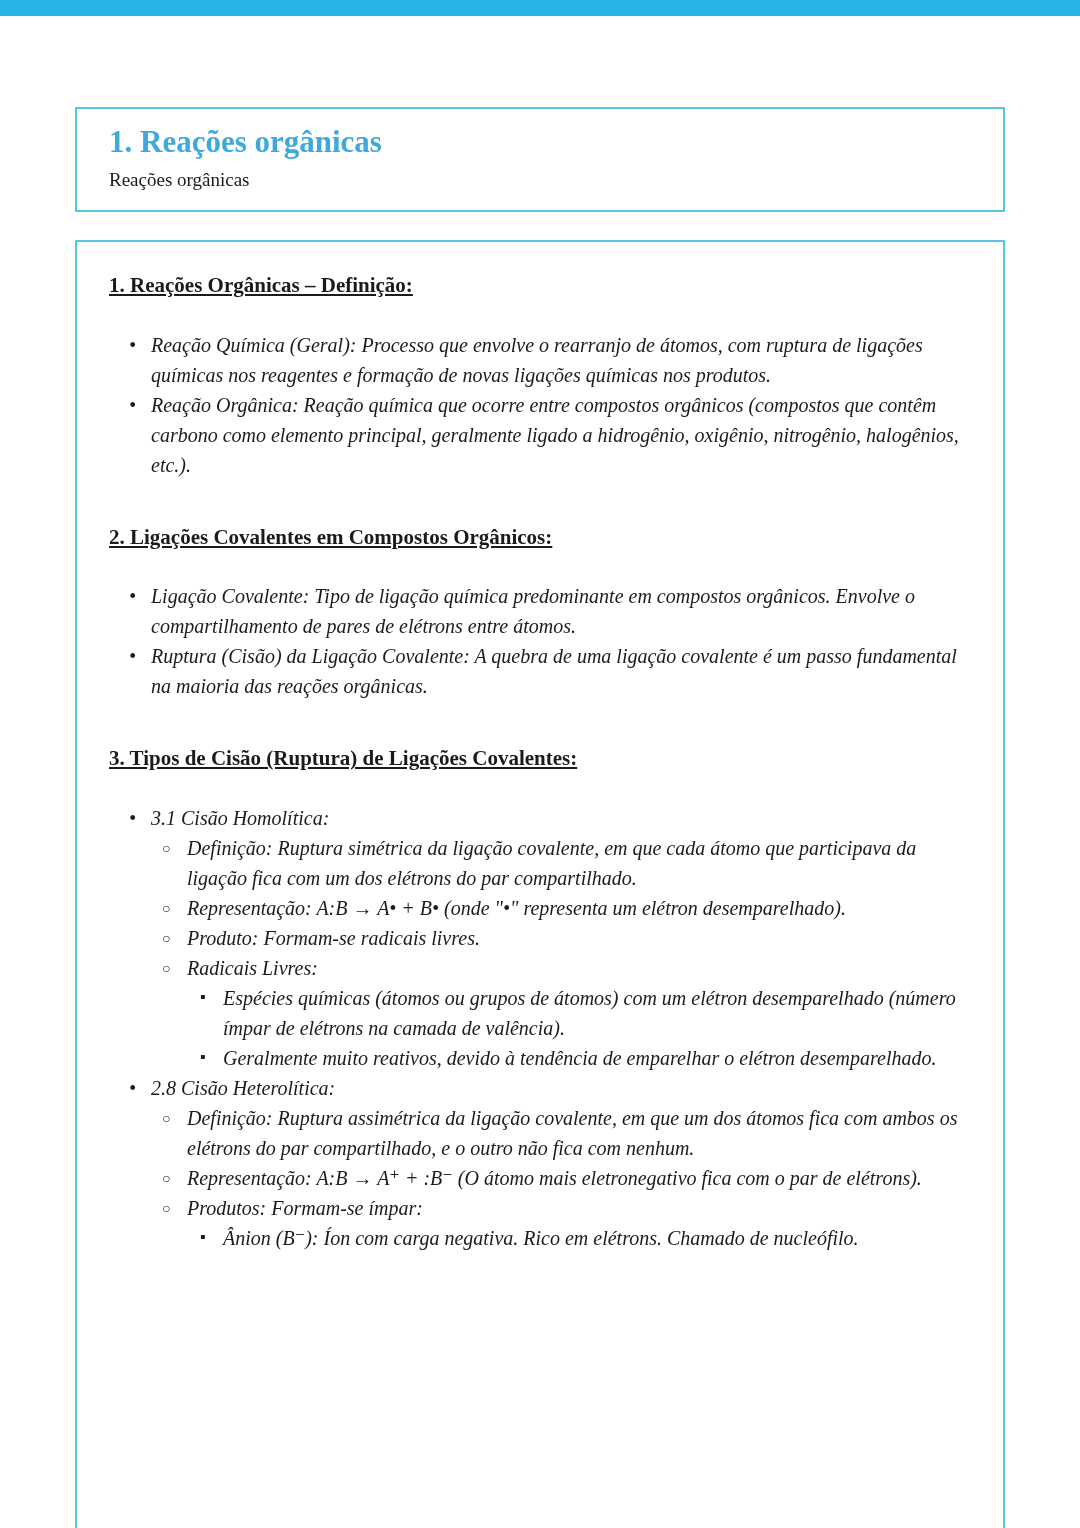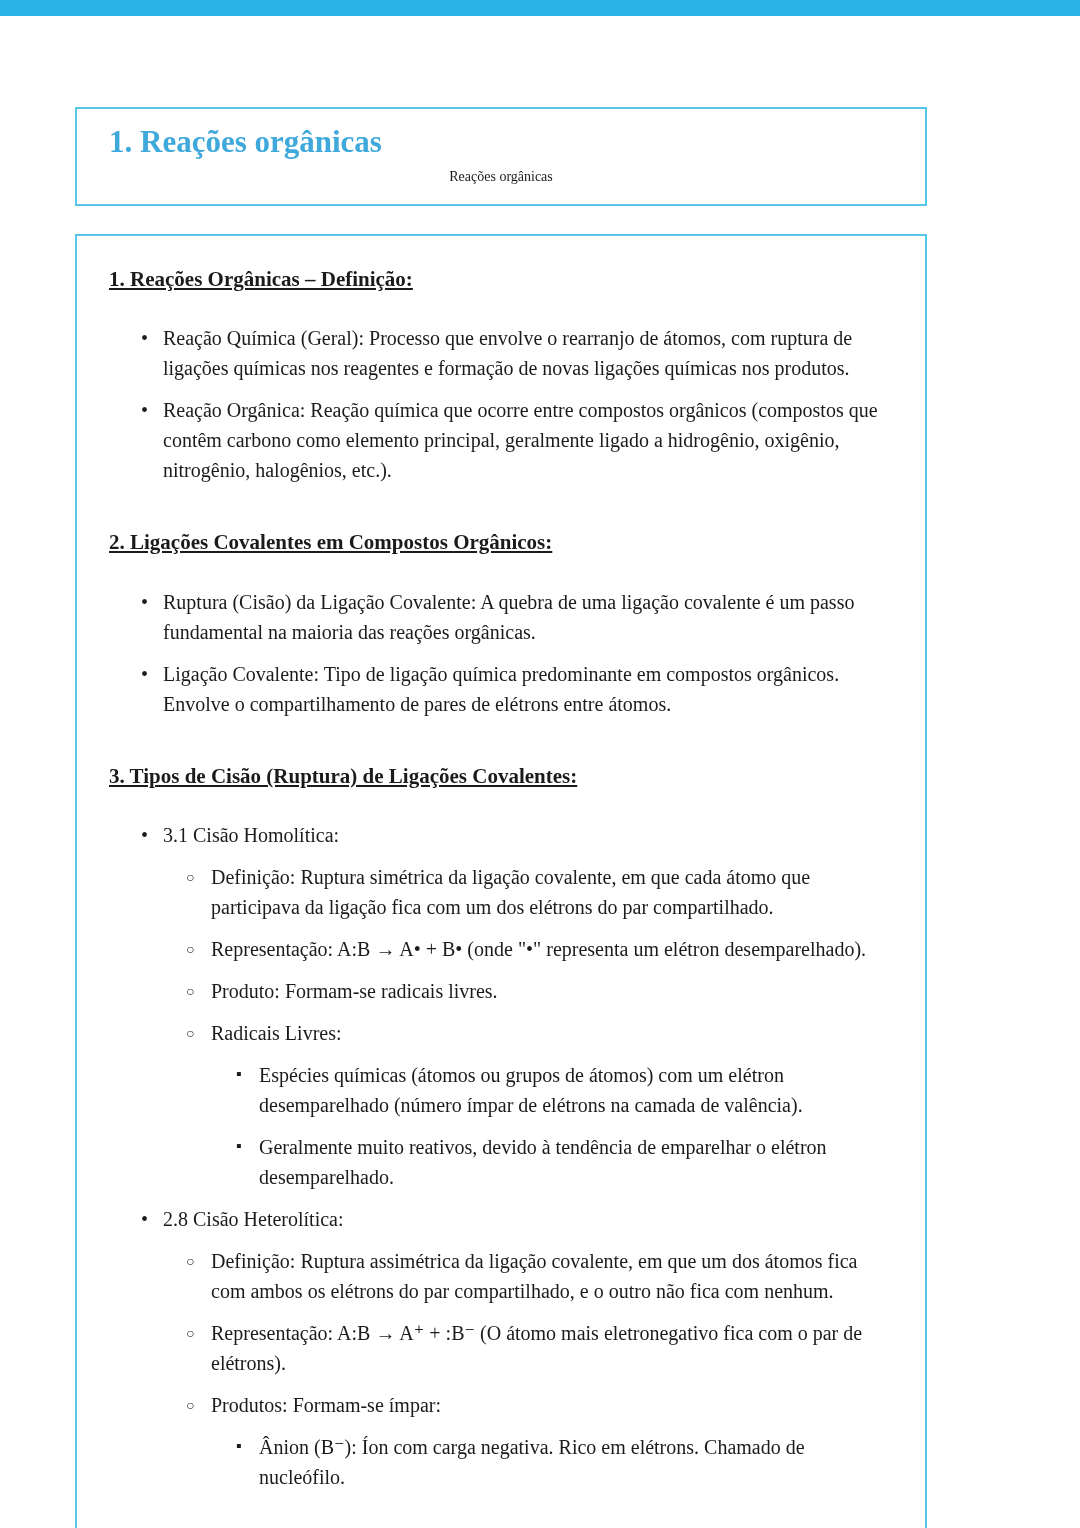--- a/index.html
+++ b/index.html
@@ -10,34 +10,34 @@
   }
   html,body{margin:0;padding:0;}
   body{
     width:1080px;height:1528px;overflow:hidden;position:relative;
     background:#ffffff;color:var(--text);
     font-family:"Liberation Serif","DejaVu Serif",serif;
     font-size:20px;line-height:1.5;
   }
   .topbar{width:100%;height:16px;background:var(--topbar);}
   .box{
-    box-sizing:border-box;width:852px;margin-left:75px;
+    box-sizing:border-box;width:930px;margin-left:75px;
     border:2px solid var(--border);background:#ffffff;
   }
   .header-box{margin-top:91px;padding:14px 32px 18px;}
   .page-title{margin:0;font-size:31px;line-height:1.25;font-weight:700;color:var(--accent);}
-  .page-subtitle{margin:6px 0 0;font-size:14px;line-height:1.3;color:var(--text);text-align:center;}
+  .page-subtitle{margin:6px 0 0;font-size:19px;line-height:1.3;color:var(--text);}
   .content-box{margin-top:28px;padding:28px 32px 40px;height:1320px;}
   section{margin:0 0 42px;}
   .section-heading{margin:0 0 28px;font-size:21px;font-weight:700;color:var(--text);text-decoration:underline;}
   ul{list-style:none;margin:0;}
   ul.lvl1{padding-left:42px;}
   ul.lvl2{padding-left:36px;}
   ul.lvl3{padding-left:36px;}
-  li{position:relative;margin:12px;padding:0;}
+  li{position:relative;margin:0;padding:0;font-style:italic;}
   li.lvl1::before{content:"\2022";position:absolute;left:-22px;top:0;}
   li.lvl2::before{content:"\25CB";position:absolute;left:-25px;top:5px;font-size:14px;}
   li.lvl3::before{content:"\25AA";position:absolute;left:-23px;top:2px;font-size:16px;}
 </style>
 </head>
 <body>
 
 <div class="topbar"></div>
 
 <div class="box header-box">
@@ -50,22 +50,22 @@
       <section>
         <h2 class="section-heading">1. Reações Orgânicas – Definição:</h2>
         <ul class="lvl1">
           <li class="lvl1"><span>Reação Química (Geral): Processo que envolve o rearranjo de átomos, com ruptura de ligações químicas nos reagentes e formação de novas ligações químicas nos produtos.</span></li>
           <li class="lvl1"><span>Reação Orgânica: Reação química que ocorre entre compostos orgânicos (compostos que contêm carbono como elemento principal, geralmente ligado a hidrogênio, oxigênio, nitrogênio, halogênios, etc.).</span></li>
         </ul>
       </section>
       <section>
         <h2 class="section-heading">2. Ligações Covalentes em Compostos Orgânicos:</h2>
         <ul class="lvl1">
+          <li class="lvl1"><span>Ligação Covalente: Tipo de ligação química predominante em compostos orgânicos. Envolve o compartilhamento de pares de elétrons entre átomos.</span></li>
           <li class="lvl1"><span>Ruptura (Cisão) da Ligação Covalente: A quebra de uma ligação covalente é um passo fundamental na maioria das reações orgânicas.</span></li>
-          <li class="lvl1"><span>Ligação Covalente: Tipo de ligação química predominante em compostos orgânicos. Envolve o compartilhamento de pares de elétrons entre átomos.</span></li>
         </ul>
       </section>
       <section>
         <h2 class="section-heading">3. Tipos de Cisão (Ruptura) de Ligações Covalentes:</h2>
         <ul class="lvl1">
           <li class="lvl1"><span>3.1 Cisão Homolítica:</span><ul class="lvl2">
               <li class="lvl2"><span>Definição: Ruptura simétrica da ligação covalente, em que cada átomo que participava da ligação fica com um dos elétrons do par compartilhado.</span></li>
               <li class="lvl2"><span>Representação: A:B → A• + B• (onde "•" representa um elétron desemparelhado).</span></li>
               <li class="lvl2"><span>Produto: Formam-se radicais livres.</span></li>
               <li class="lvl2"><span>Radicais Livres:</span><ul class="lvl3">

